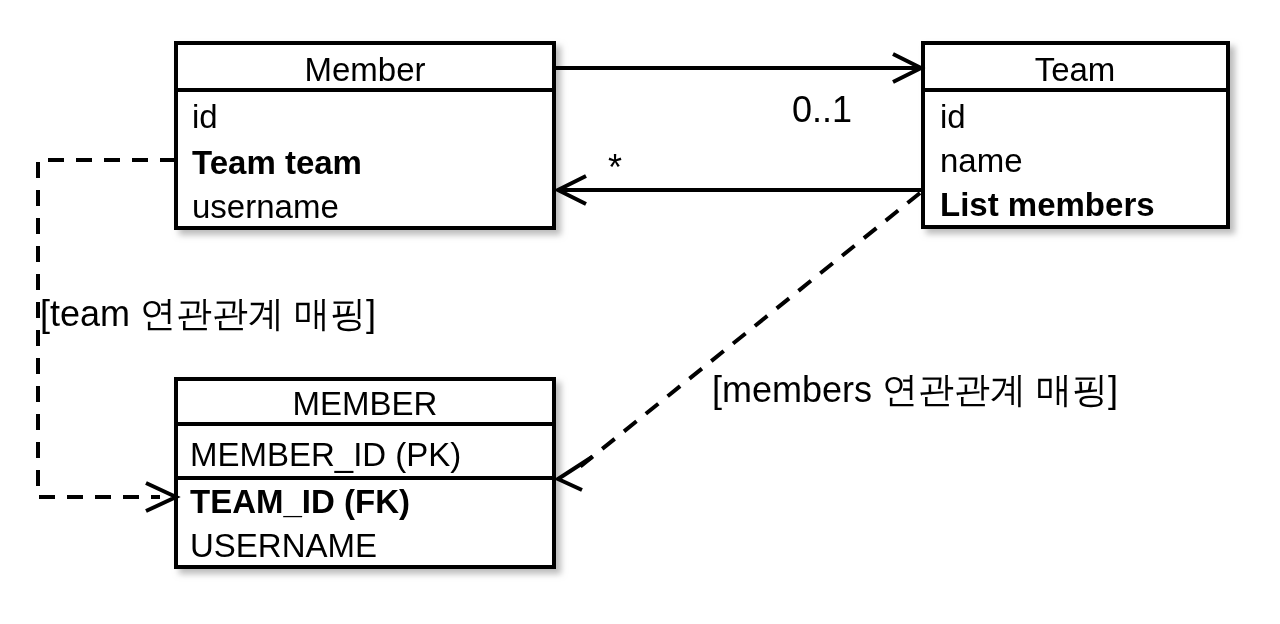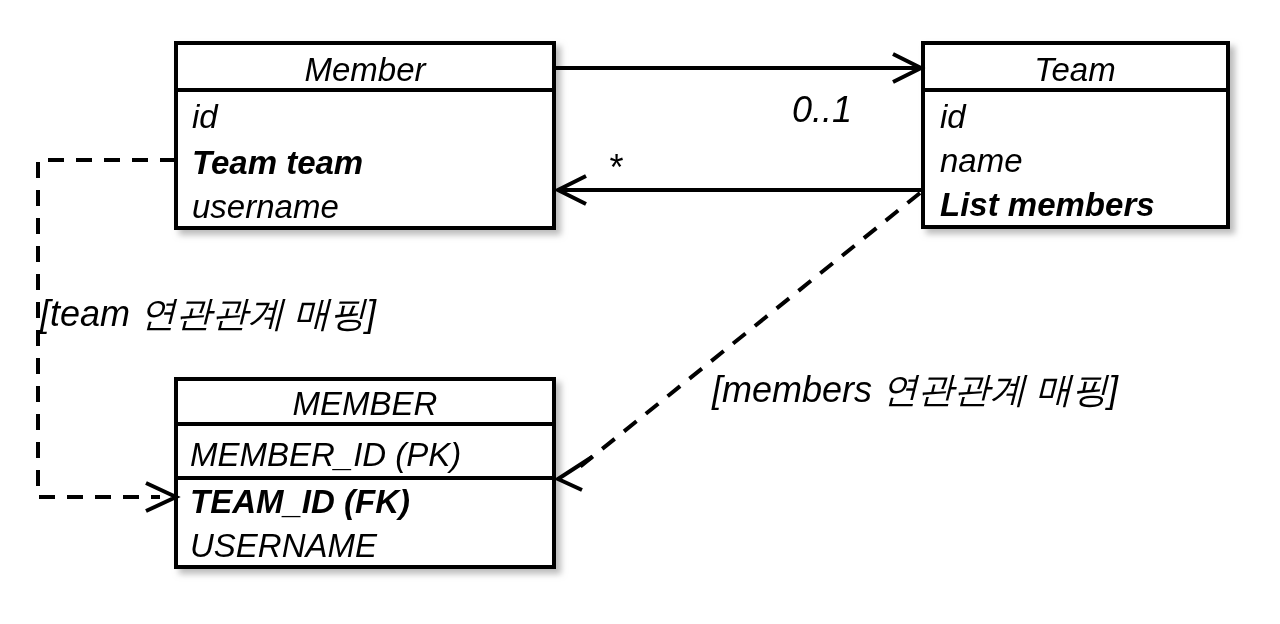--- a/index.html
+++ b/index.html
@@ -10,21 +10,20 @@
   body {
     width: 1280px;
     height: 624px;
     font-family: "Liberation Sans", "DejaVu Sans", sans-serif;
     overflow: hidden;
   }
   #diagram-root {
     position: relative;
     width: 1280px;
     height: 624px;
-    font-style: italic;
   }
   svg#diagram {
     display: block;
     width: 1280px;
     height: 624px;
   }
   .box-rect {
     fill: #ffffff;
     stroke: #000000;
     stroke-width: 4;

